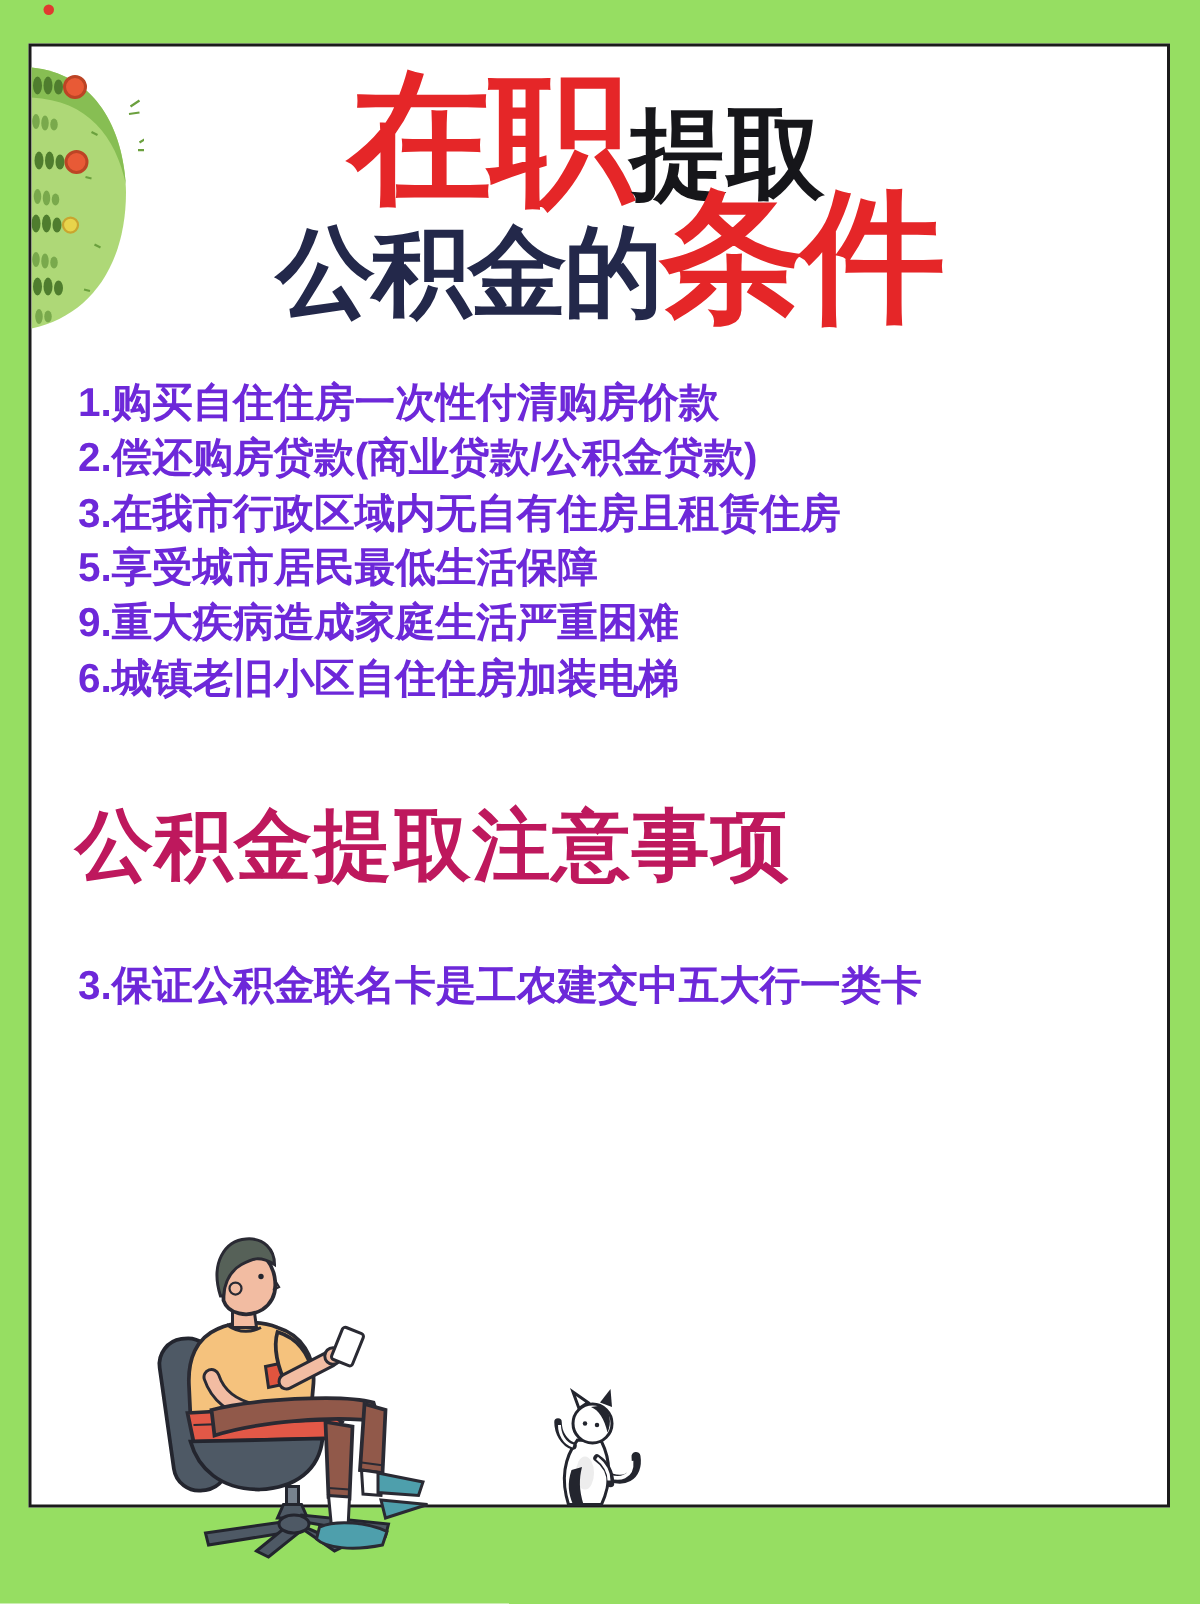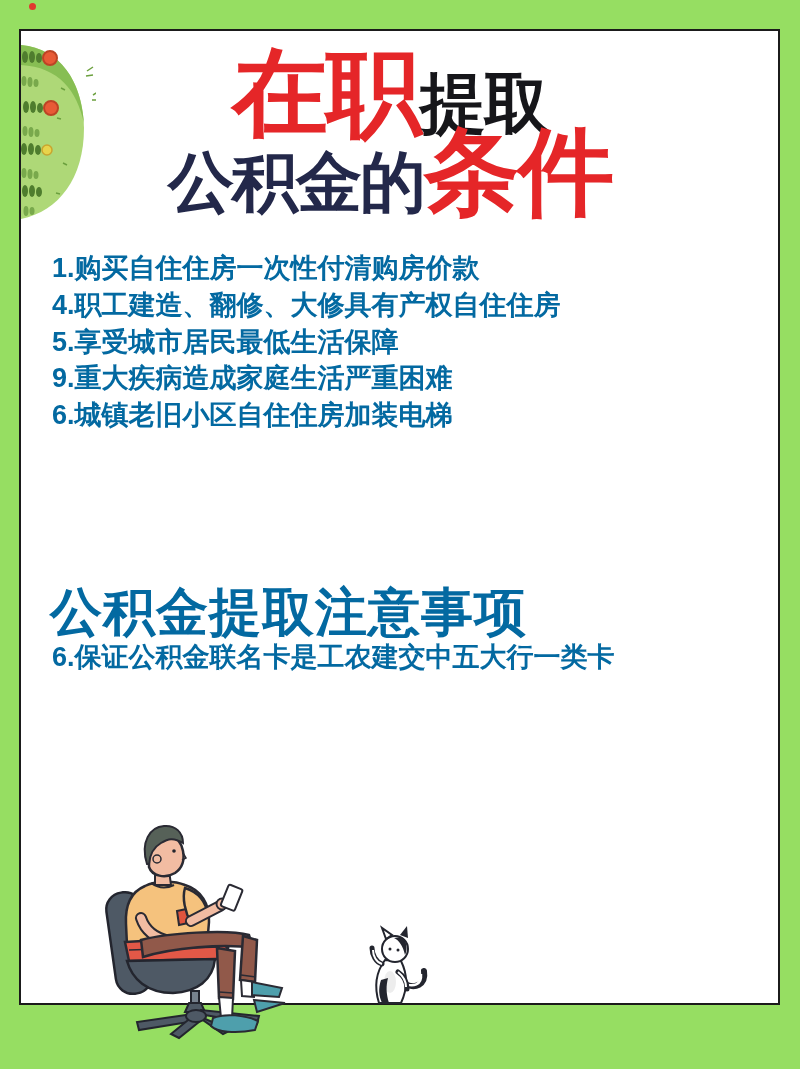--- a/index.html
+++ b/index.html
@@ -27,35 +27,35 @@
     width:7px;height:7px;border-radius:50%;
     background:#E03A2F;z-index:2;
   }
   .title-line{
     position:absolute;left:0;width:780px;
     text-align:center;line-height:1;
     font-weight:bold;letter-spacing:-2px;
     white-space:nowrap;z-index:2;
   }
   .title-line-1{top:45px;}
-  .title-line-2{top:124px;}
+  .title-line-2{top:124px;padding-left:16px;}
   .t-big-red{font-size:96px;color:#E52628;}
   .t-mid-black{font-size:66px;color:#16161A;}
   .t-mid-navy{font-size:66px;color:#23284A;}
   .text-list{
     position:absolute;left:52px;
-    font-size:27px;font-weight:bold;color:#0369a1;
+    font-size:27px;font-weight:bold;color:#6d28d9;
     line-height:36.8px;white-space:nowrap;z-index:2;
   }
   .conditions-list{top:250px;}
   .notes-list{top:639px;}
   .notes-heading{
     position:absolute;left:50px;top:538px;
-    font-size:52px;font-weight:bold;color:#0369a1;
-    line-height:1;letter-spacing:1px;white-space:nowrap;z-index:2;margin-top:48px;
+    font-size:52px;font-weight:bold;color:#be185d;
+    line-height:1;letter-spacing:1px;white-space:nowrap;z-index:2;
   }
   .illustration{
     position:absolute;left:85px;top:822px;
     width:370px;height:225px;z-index:3;
   }
 </style>
 </head>
 <body>
 
 <div class="card"></div>
@@ -99,30 +99,31 @@
   <path d="M40,45 l4,2 M36,75 l4,1 M42,120 l4,2 M35,150 l4,1" stroke="#6BA03E" stroke-width="1.5" fill="none"></path>
 </svg>
 
 <div>
   <div class="title-line title-line-1"><span class="t-big-red">在职</span><span class="t-mid-black">提取</span></div>
   <div class="title-line title-line-2"><span class="t-mid-navy">公积金的</span><span class="t-big-red">条件</span></div>
 </div>
 
 <div class="text-list conditions-list">
   <div>1.购买自住住房一次性付清购房价款</div>
-  <div>4.职工建造、翻修、大修具有产权自住住房</div>
+  <div>2.偿还购房贷款(商业贷款/公积金贷款)</div>
+  <div>3.在我市行政区域内无自有住房且租赁住房</div>
   <div>5.享受城市居民最低生活保障</div>
   <div>9.重大疾病造成家庭生活严重困难</div>
   <div>6.城镇老旧小区自住住房加装电梯</div>
 </div>
 
 <div class="notes-heading">公积金提取注意事项</div>
 
 <div class="text-list notes-list">
-  <div>6.保证公积金联名卡是工农建交中五大行一类卡</div>
+  <div>3.保证公积金联名卡是工农建交中五大行一类卡</div>
 </div>
 
 <svg class="illustration" viewBox="0 0 370 225">
 
   <rect x="26" y="70" width="36" height="102" rx="17" fill="#4E5965" stroke="#23252E" stroke-width="2.5" transform="rotate(-8 44 121)"></rect>
 
   <path d="M60,64 C46,70 40,84 41,102 L42,123 C70,131 108,131 122,123 L124,100 C125,82 116,68 100,63 C88,58 70,59 60,64 Z" fill="#F5C27D" stroke="#2A2A33" stroke-width="2.5"></path>
 
   <path d="M70,50 L70,63 L86,63 L84,48 Z" fill="#F2BCA2" stroke="#2A2A33" stroke-width="2"></path>
 

